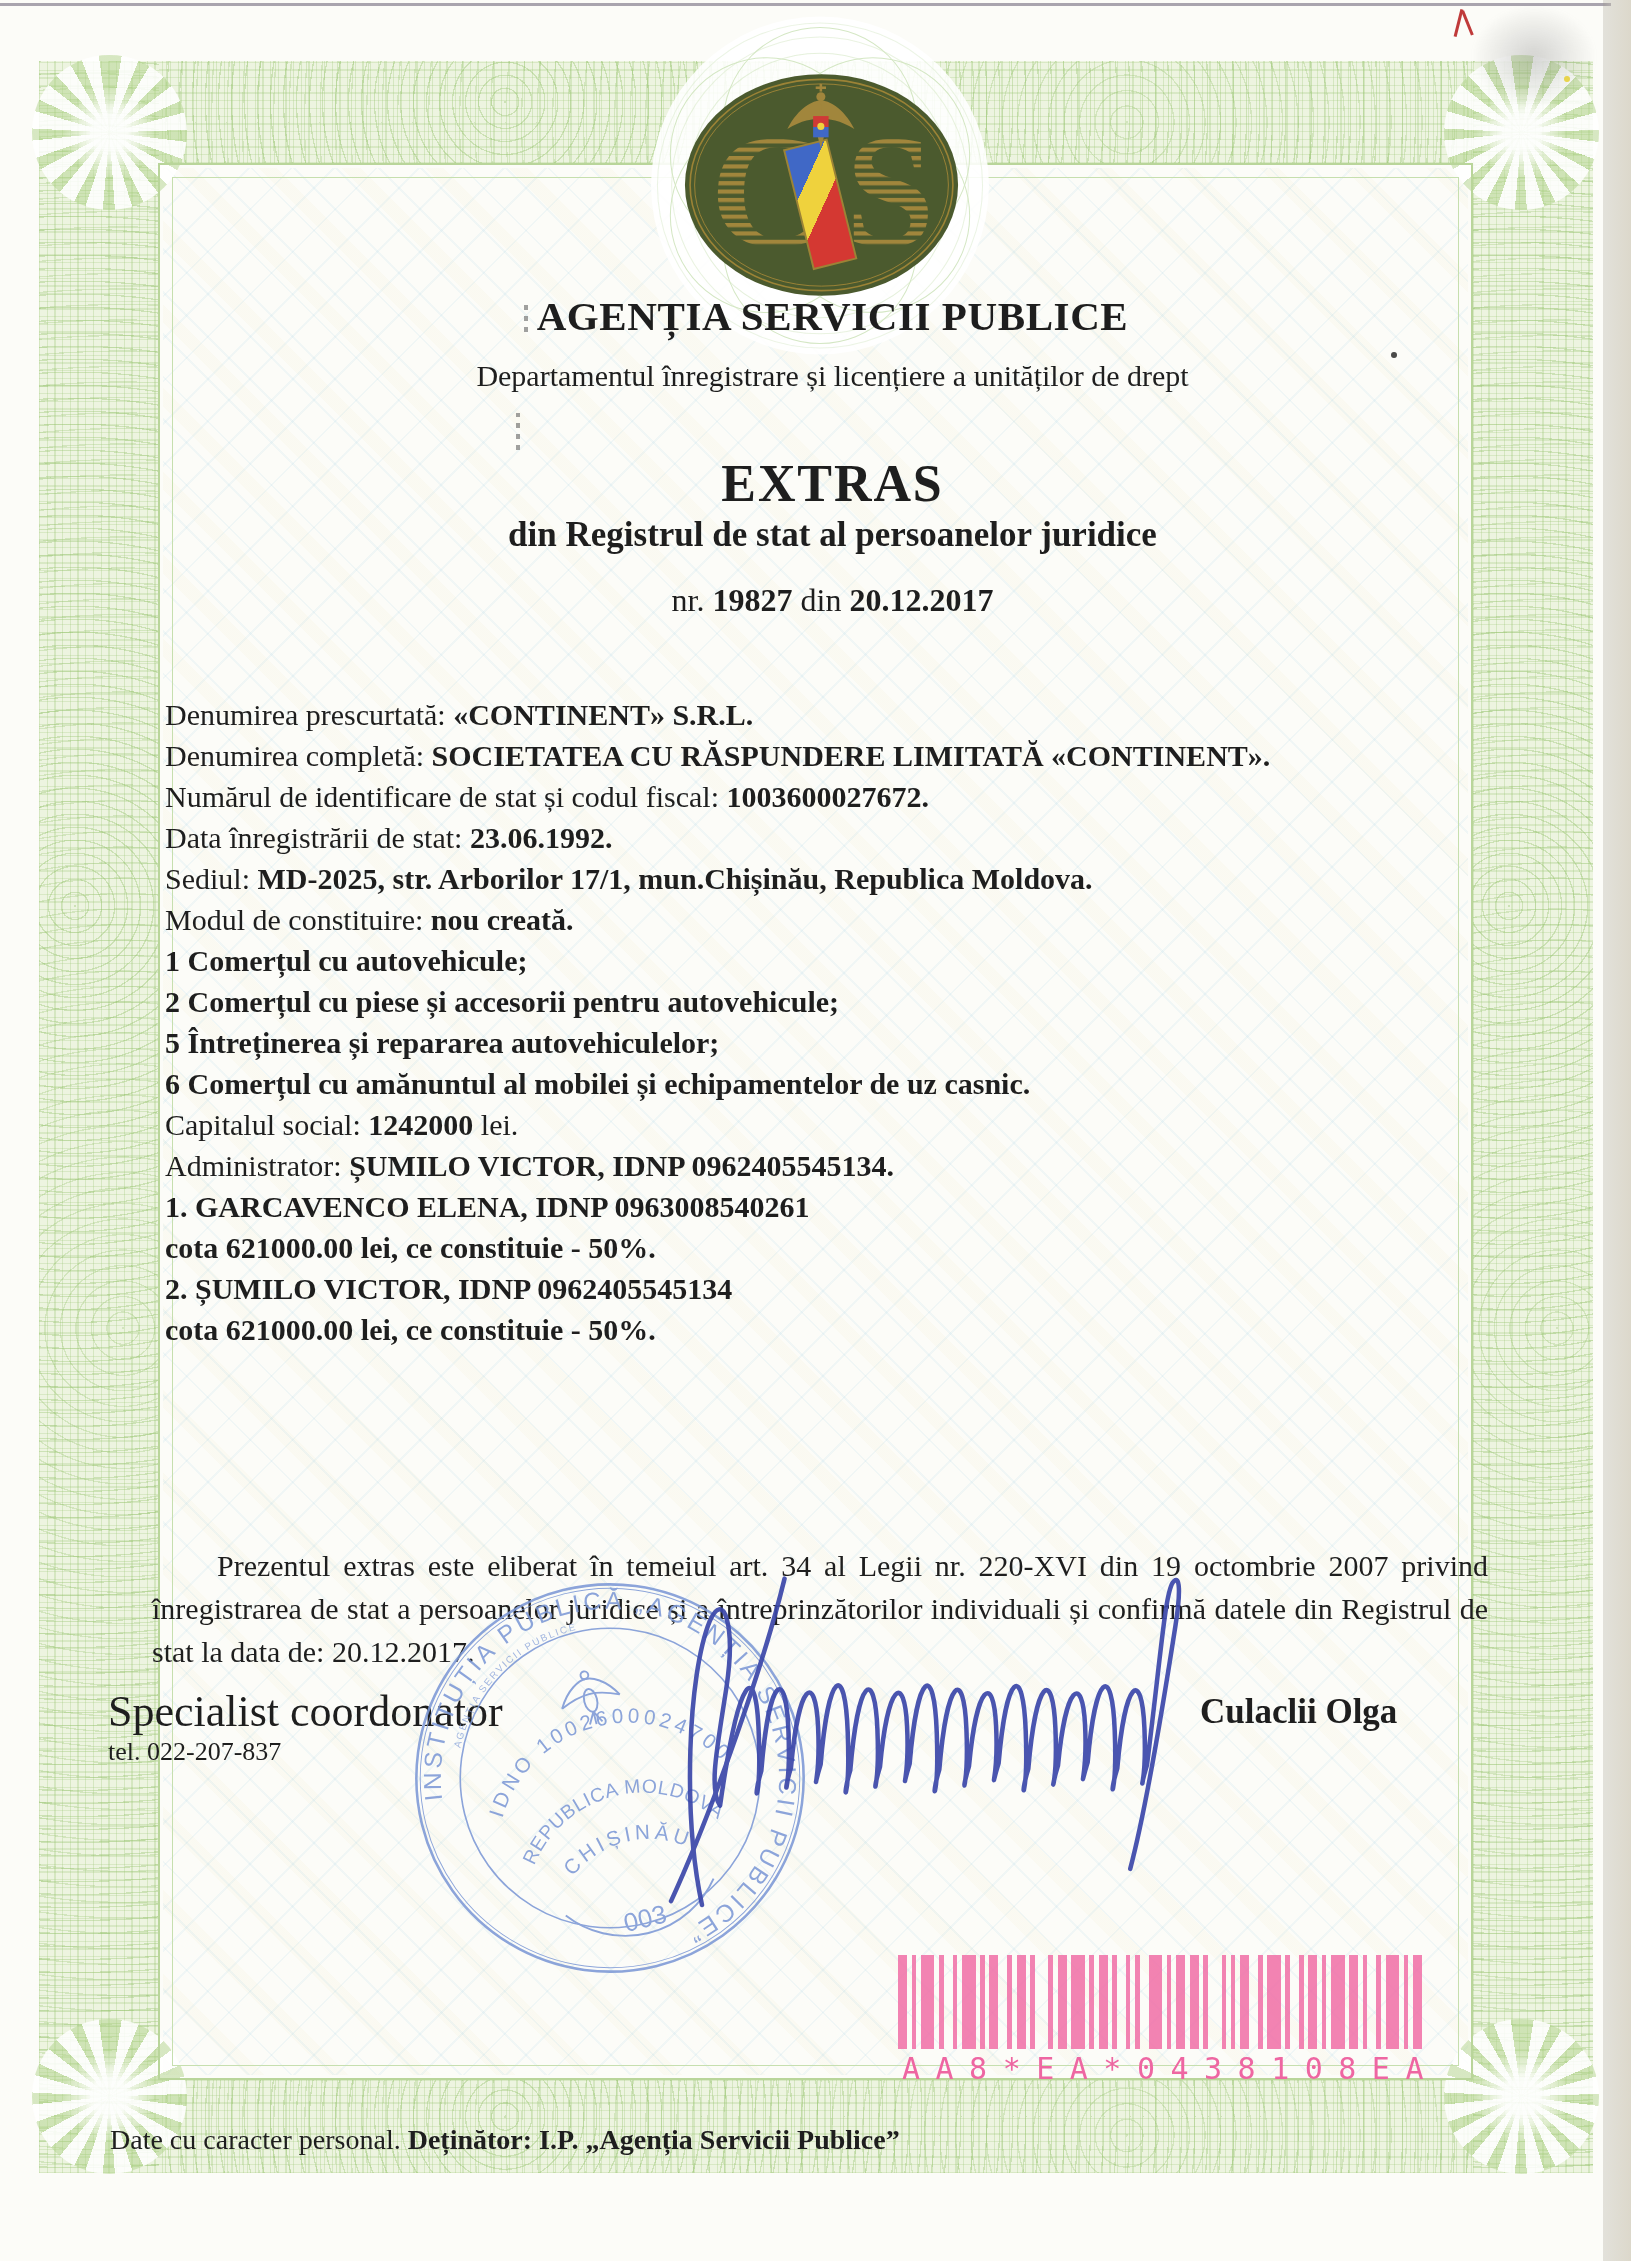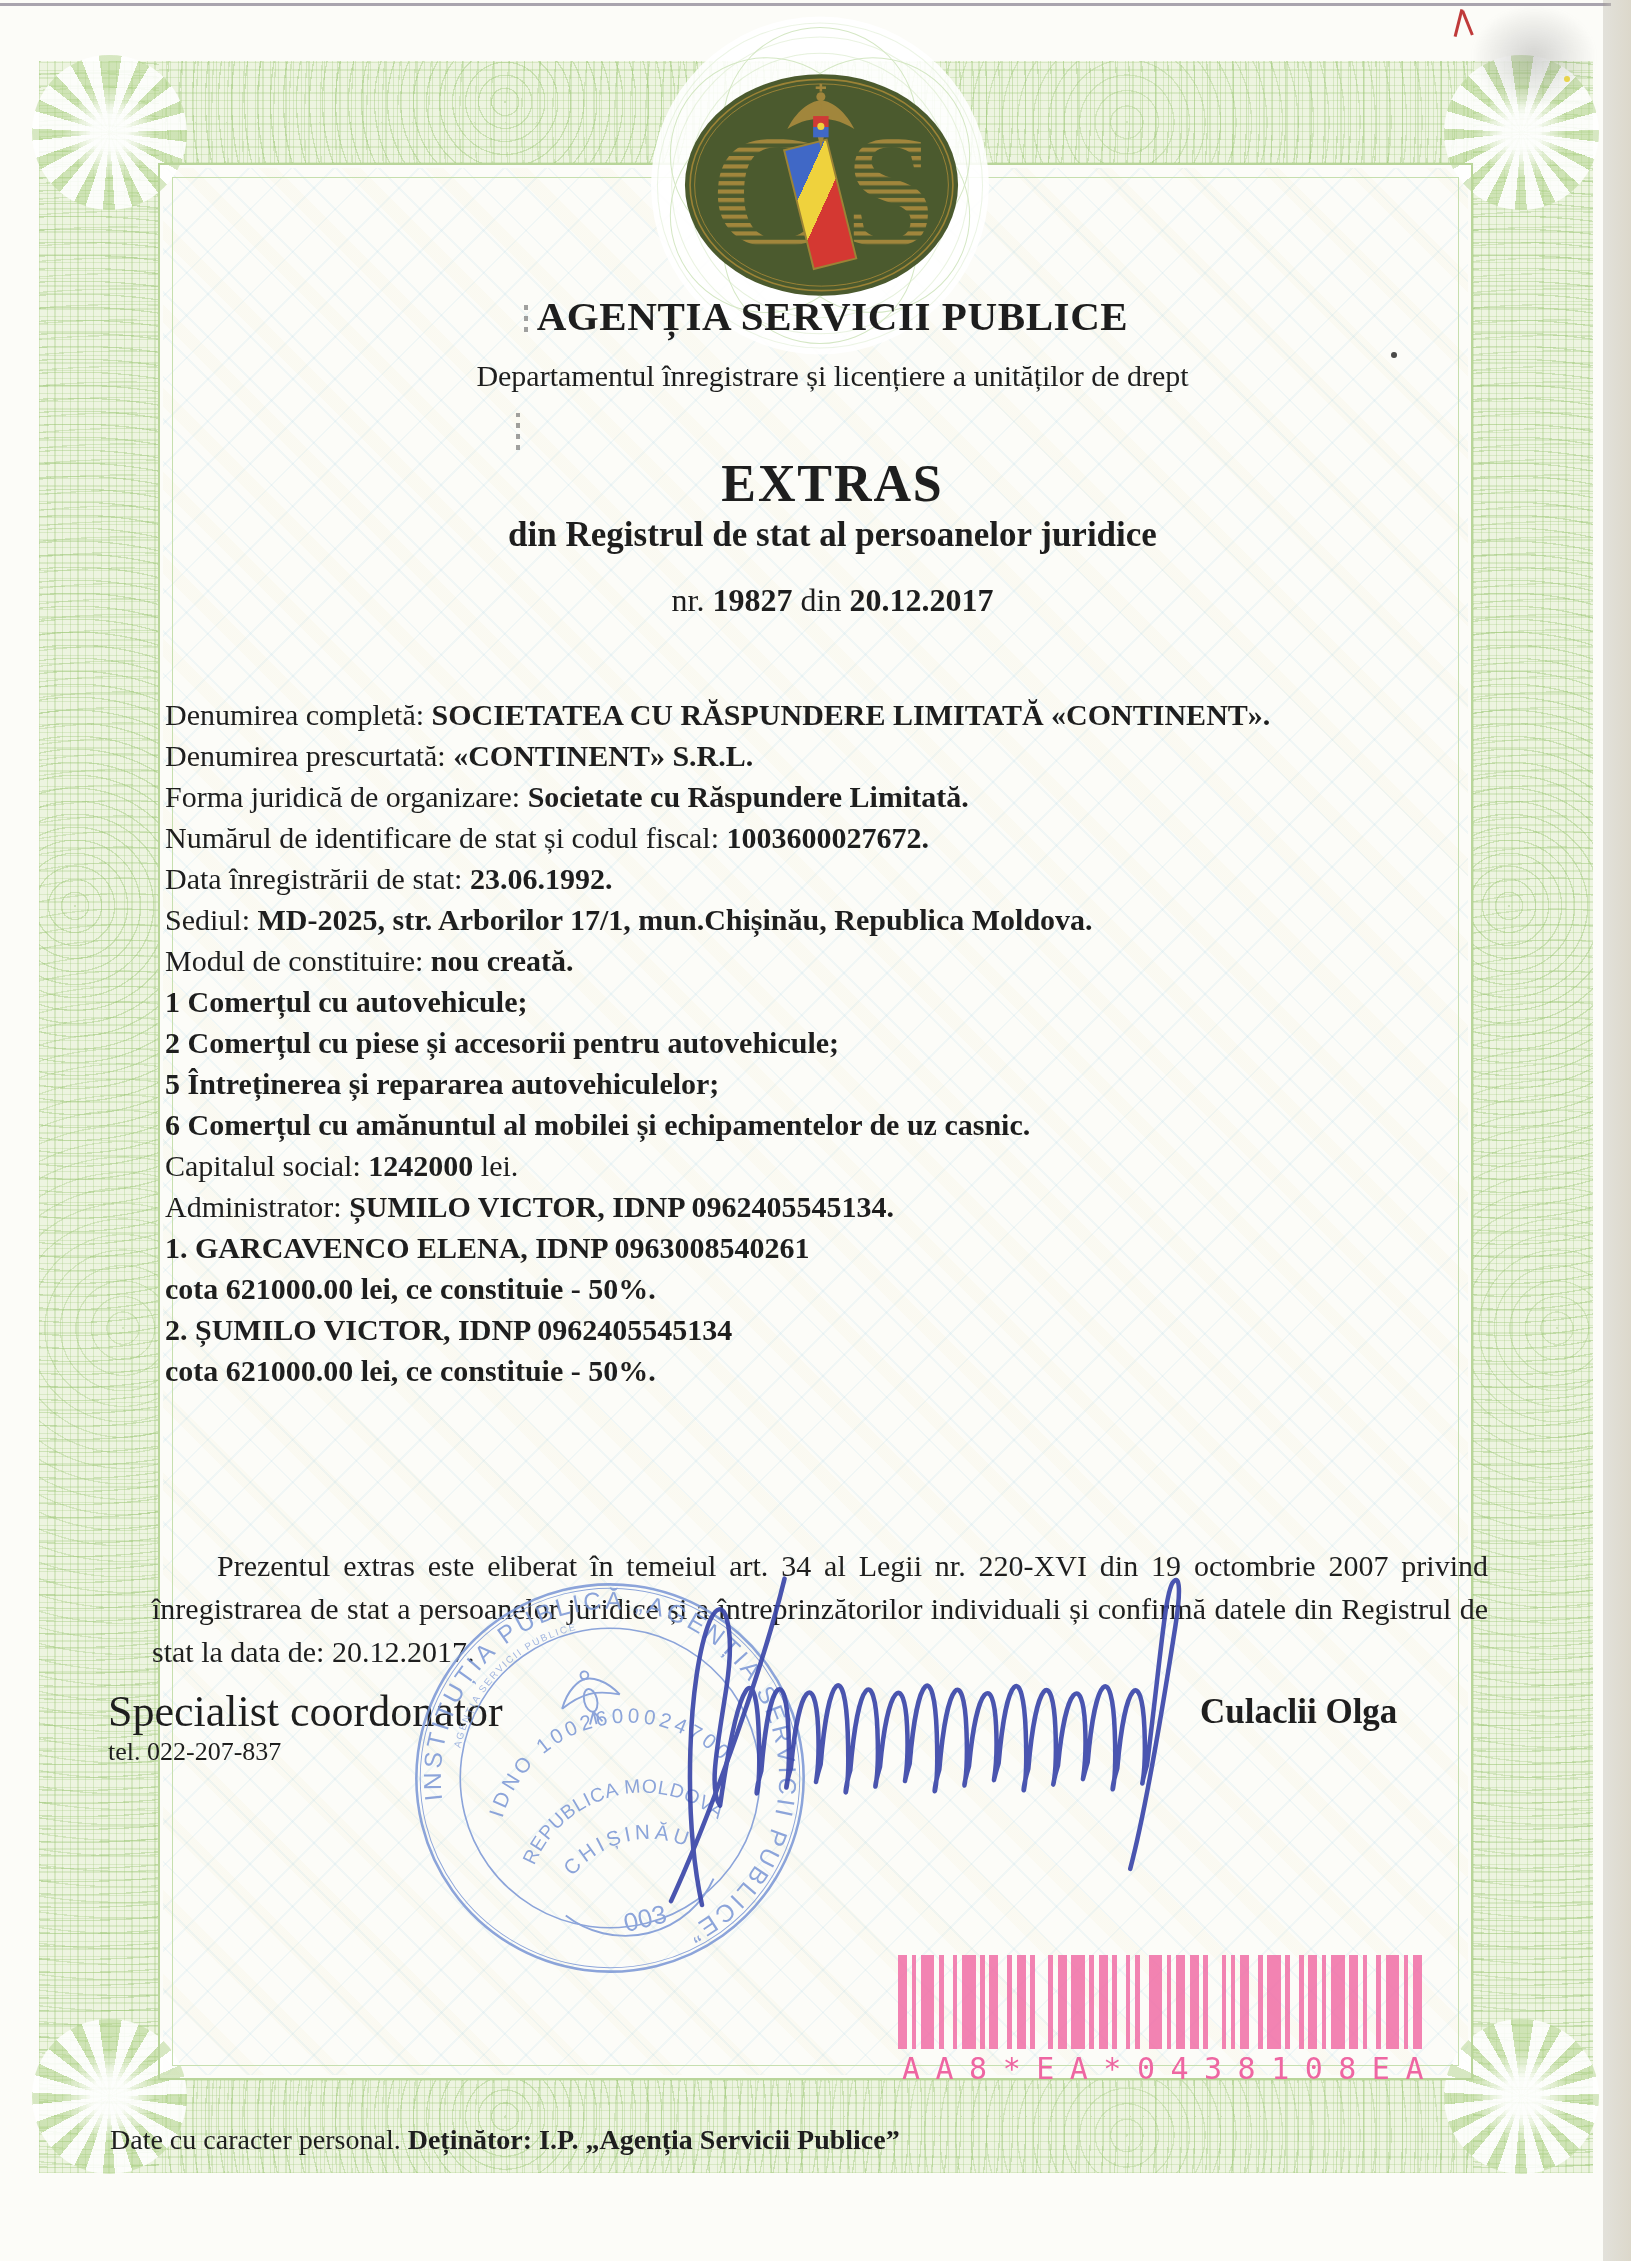--- a/index.html
+++ b/index.html
@@ -152,23 +152,22 @@
   </g>
 </svg>
 
 <div class="center-text h-org">AGENȚIA SERVICII PUBLICE</div>
 <div class="center-text h-dept">Departamentul înregistrare și licențiere a unităților de drept</div>
 <div class="center-text t-main">EXTRAS</div>
 <div class="center-text t-sub">din Registrul de stat al persoanelor juridice</div>
 <div class="center-text t-num"><span>nr. </span><span class="b">19827</span><span> din </span><span class="b">20.12.2017</span></div>
 
 <div class="body-lines">
+    <div class="doc-line"><span>Denumirea prescurtată: </span><span class="b">«CONTINENT» S.R.L.</span></div>
     <div class="doc-line"><span>Denumirea completă: </span><span class="b">SOCIETATEA CU RĂSPUNDERE LIMITATĂ «CONTINENT».</span></div>
-    <div class="doc-line"><span>Denumirea prescurtată: </span><span class="b">«CONTINENT» S.R.L.</span></div>
-    <div class="doc-line"><span>Forma juridică de organizare: </span><span class="b">Societate cu Răspundere Limitată.</span></div>
     <div class="doc-line"><span>Numărul de identificare de stat și codul fiscal: </span><span class="b">1003600027672.</span></div>
     <div class="doc-line"><span>Data înregistrării de stat: </span><span class="b">23.06.1992.</span></div>
     <div class="doc-line"><span>Sediul: </span><span class="b">MD-2025, str. Arborilor 17/1, mun.Chișinău, Republica Moldova.</span></div>
     <div class="doc-line"><span>Modul de constituire: </span><span class="b">nou creată.</span></div>
     <div class="doc-line"><span class="b">1 Comerțul cu autovehicule;</span></div>
     <div class="doc-line"><span class="b">2 Comerțul cu piese și accesorii pentru autovehicule;</span></div>
     <div class="doc-line"><span class="b">5 Întreținerea și repararea autovehiculelor;</span></div>
     <div class="doc-line"><span class="b">6 Comerțul cu amănuntul al mobilei și echipamentelor de uz casnic.</span></div>
     <div class="doc-line"><span>Capitalul social: </span><span class="b">1242000</span><span> lei.</span></div>
     <div class="doc-line"><span>Administrator: </span><span class="b">ȘUMILO VICTOR, IDNP 0962405545134.</span></div>

